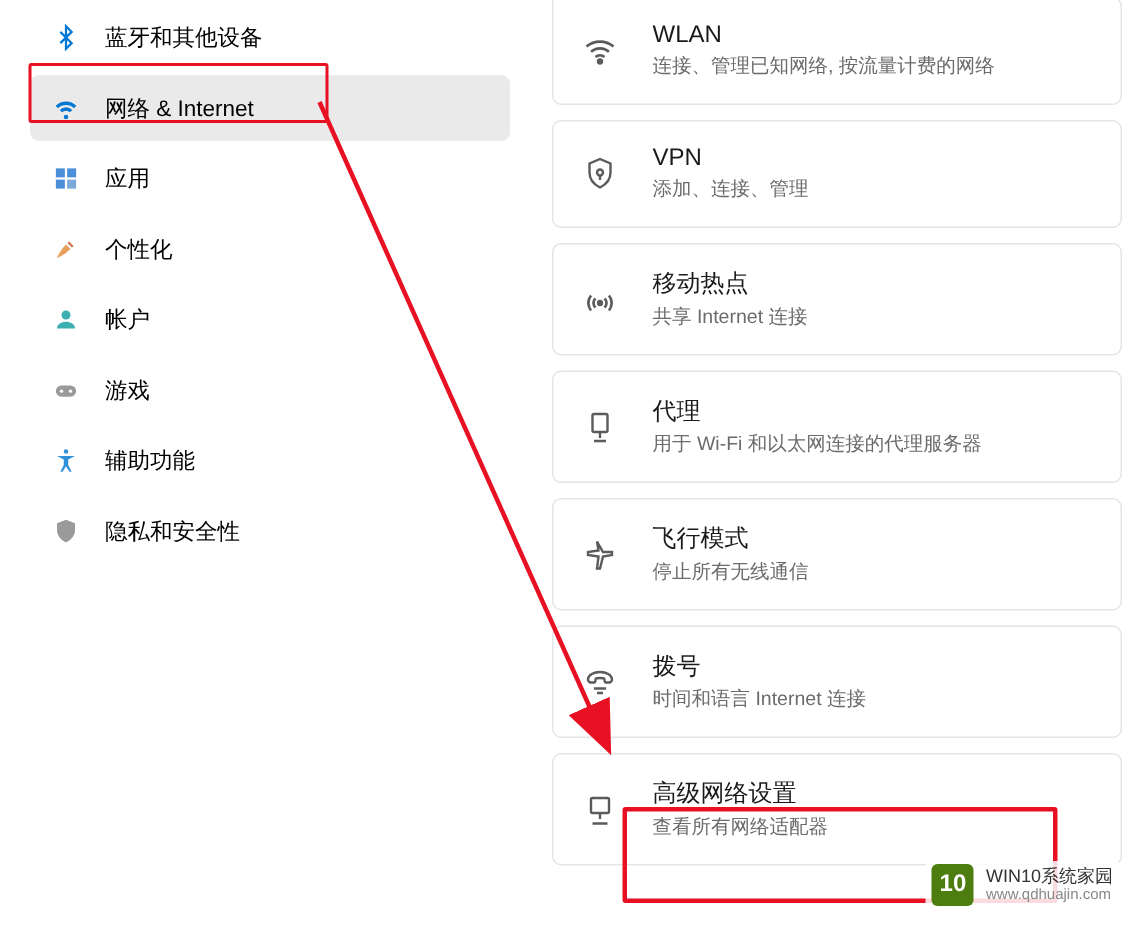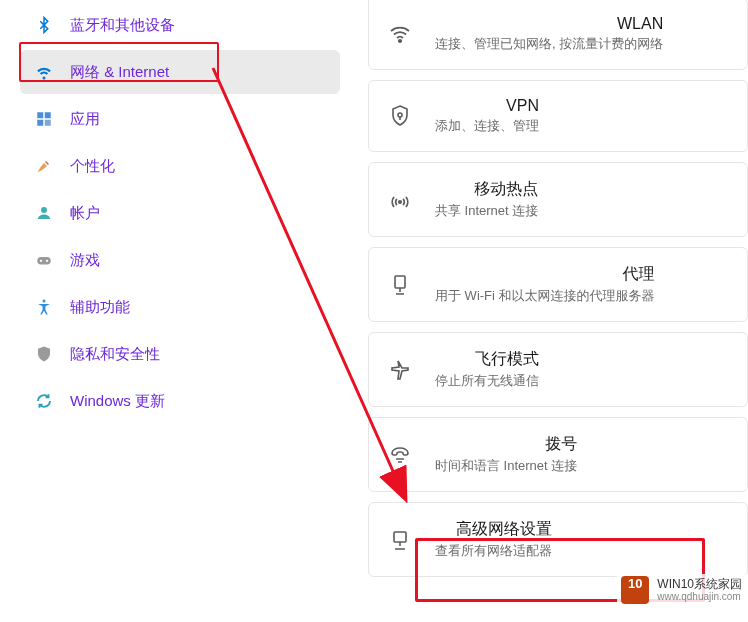--- a/index.html
+++ b/index.html
@@ -18,21 +18,21 @@
       flex-shrink: 0;
     }
     .sidebar-item {
       display: flex;
       align-items: center;
       gap: 16px;
       padding: 12px 14px;
       border-radius: 6px;
       margin: 3px 14px;
       font-size: 15px;
-      color: #6d28d9;
+      color: #000000;
       cursor: pointer;
       position: relative;
     }
     .sidebar-item.selected {
       background: #eaeaea;
     }
     .sidebar-item .icon {
       width: 20px;
       height: 20px;
       display: flex;
@@ -67,21 +67,21 @@
       background: #fff;
     }
     .setting-card.first { margin-top: -2px; border-top-left-radius: 0; }
     .card-icon {
       width: 26px; height: 26px;
       display: flex; align-items: center; justify-content: center;
       color: #5b5b5b;
       flex-shrink: 0;
     }
     .card-text { display: flex; flex-direction: column; gap: 2px; }
-    .card-title { font-size: 16px; color: #1a1a1a; text-align: right; }
+    .card-title { font-size: 16px; color: #1a1a1a; }
     .card-sub { font-size: 13px; color: #6b6b6b; }
     .hl-advanced {
       top: 538px; left: 415px; width: 290px; height: 64px;
       border-width: 3px;
     }
     
     .arrow-svg {
       position: absolute;
       top: 60px;
       left: 205px;
@@ -92,24 +92,24 @@
       right: 2px;
       bottom: 16px;
       display: flex;
       align-items: center;
       gap: 8px;
       background: rgba(255,255,255,0.85);
       padding: 2px 4px;
     }
     .wm-logo {
       width: 28px; height: 28px;
-      background: #c2410c;
+      background: #4d7c0f;
       border-radius: 4px;
-      display: flex; align-items: flex-start; justify-content: center;
-      color: #fff; font-weight: bold; font-size: 13px;
+      display: flex; align-items: center; justify-content: center;
+      color: #fff; font-weight: bold; font-size: 16px;
     }
     .wm-text { font-size: 12px; color: #333; line-height: 1.1; }
     .wm-text .site { color: #888; font-size: 10px; }
   </style>
 </head>
 <body>
 
 <div class="container">
   <div class="sidebar">
     <div class="sidebar-item">
@@ -176,29 +176,20 @@
       </span>
       <span>辅助功能</span>
     </div>
     <div class="sidebar-item">
       <span class="icon">
         <svg width="18" height="18" viewBox="0 0 24 24" fill="#9a9a9a">
             <path d="M12 2l8 3v6c0 5-3.5 9-8 11-4.5-2-8-6-8-11V5z"></path>
           </svg>
       </span>
       <span>隐私和安全性</span>
-    </div>
-    <div class="sidebar-item">
-      <span class="icon">
-        <svg width="18" height="18" viewBox="0 0 24 24" fill="none" stroke="#2aa0c0" stroke-width="2.5">
-            <path d="M4 12a8 8 0 0114-5M20 12a8 8 0 01-14 5"></path>
-            <path d="M18 3v4h-4M6 21v-4h4"></path>
-          </svg>
-      </span>
-      <span>Windows 更新</span>
     </div>
   </div>
 
   <div class="content">
     <div class="setting-card first">
       <span class="card-icon">
         <svg width="24" height="24" viewBox="0 0 24 24" fill="none" stroke="#5b5b5b" stroke-width="1.8">
             <path d="M3 9a14 14 0 0118 0M6 12.5a9 9 0 0112 0M9 16a4.5 4.5 0 016 0"></path>
             <circle cx="12" cy="19" r="1.2" fill="#5b5b5b"></circle>
           </svg>

